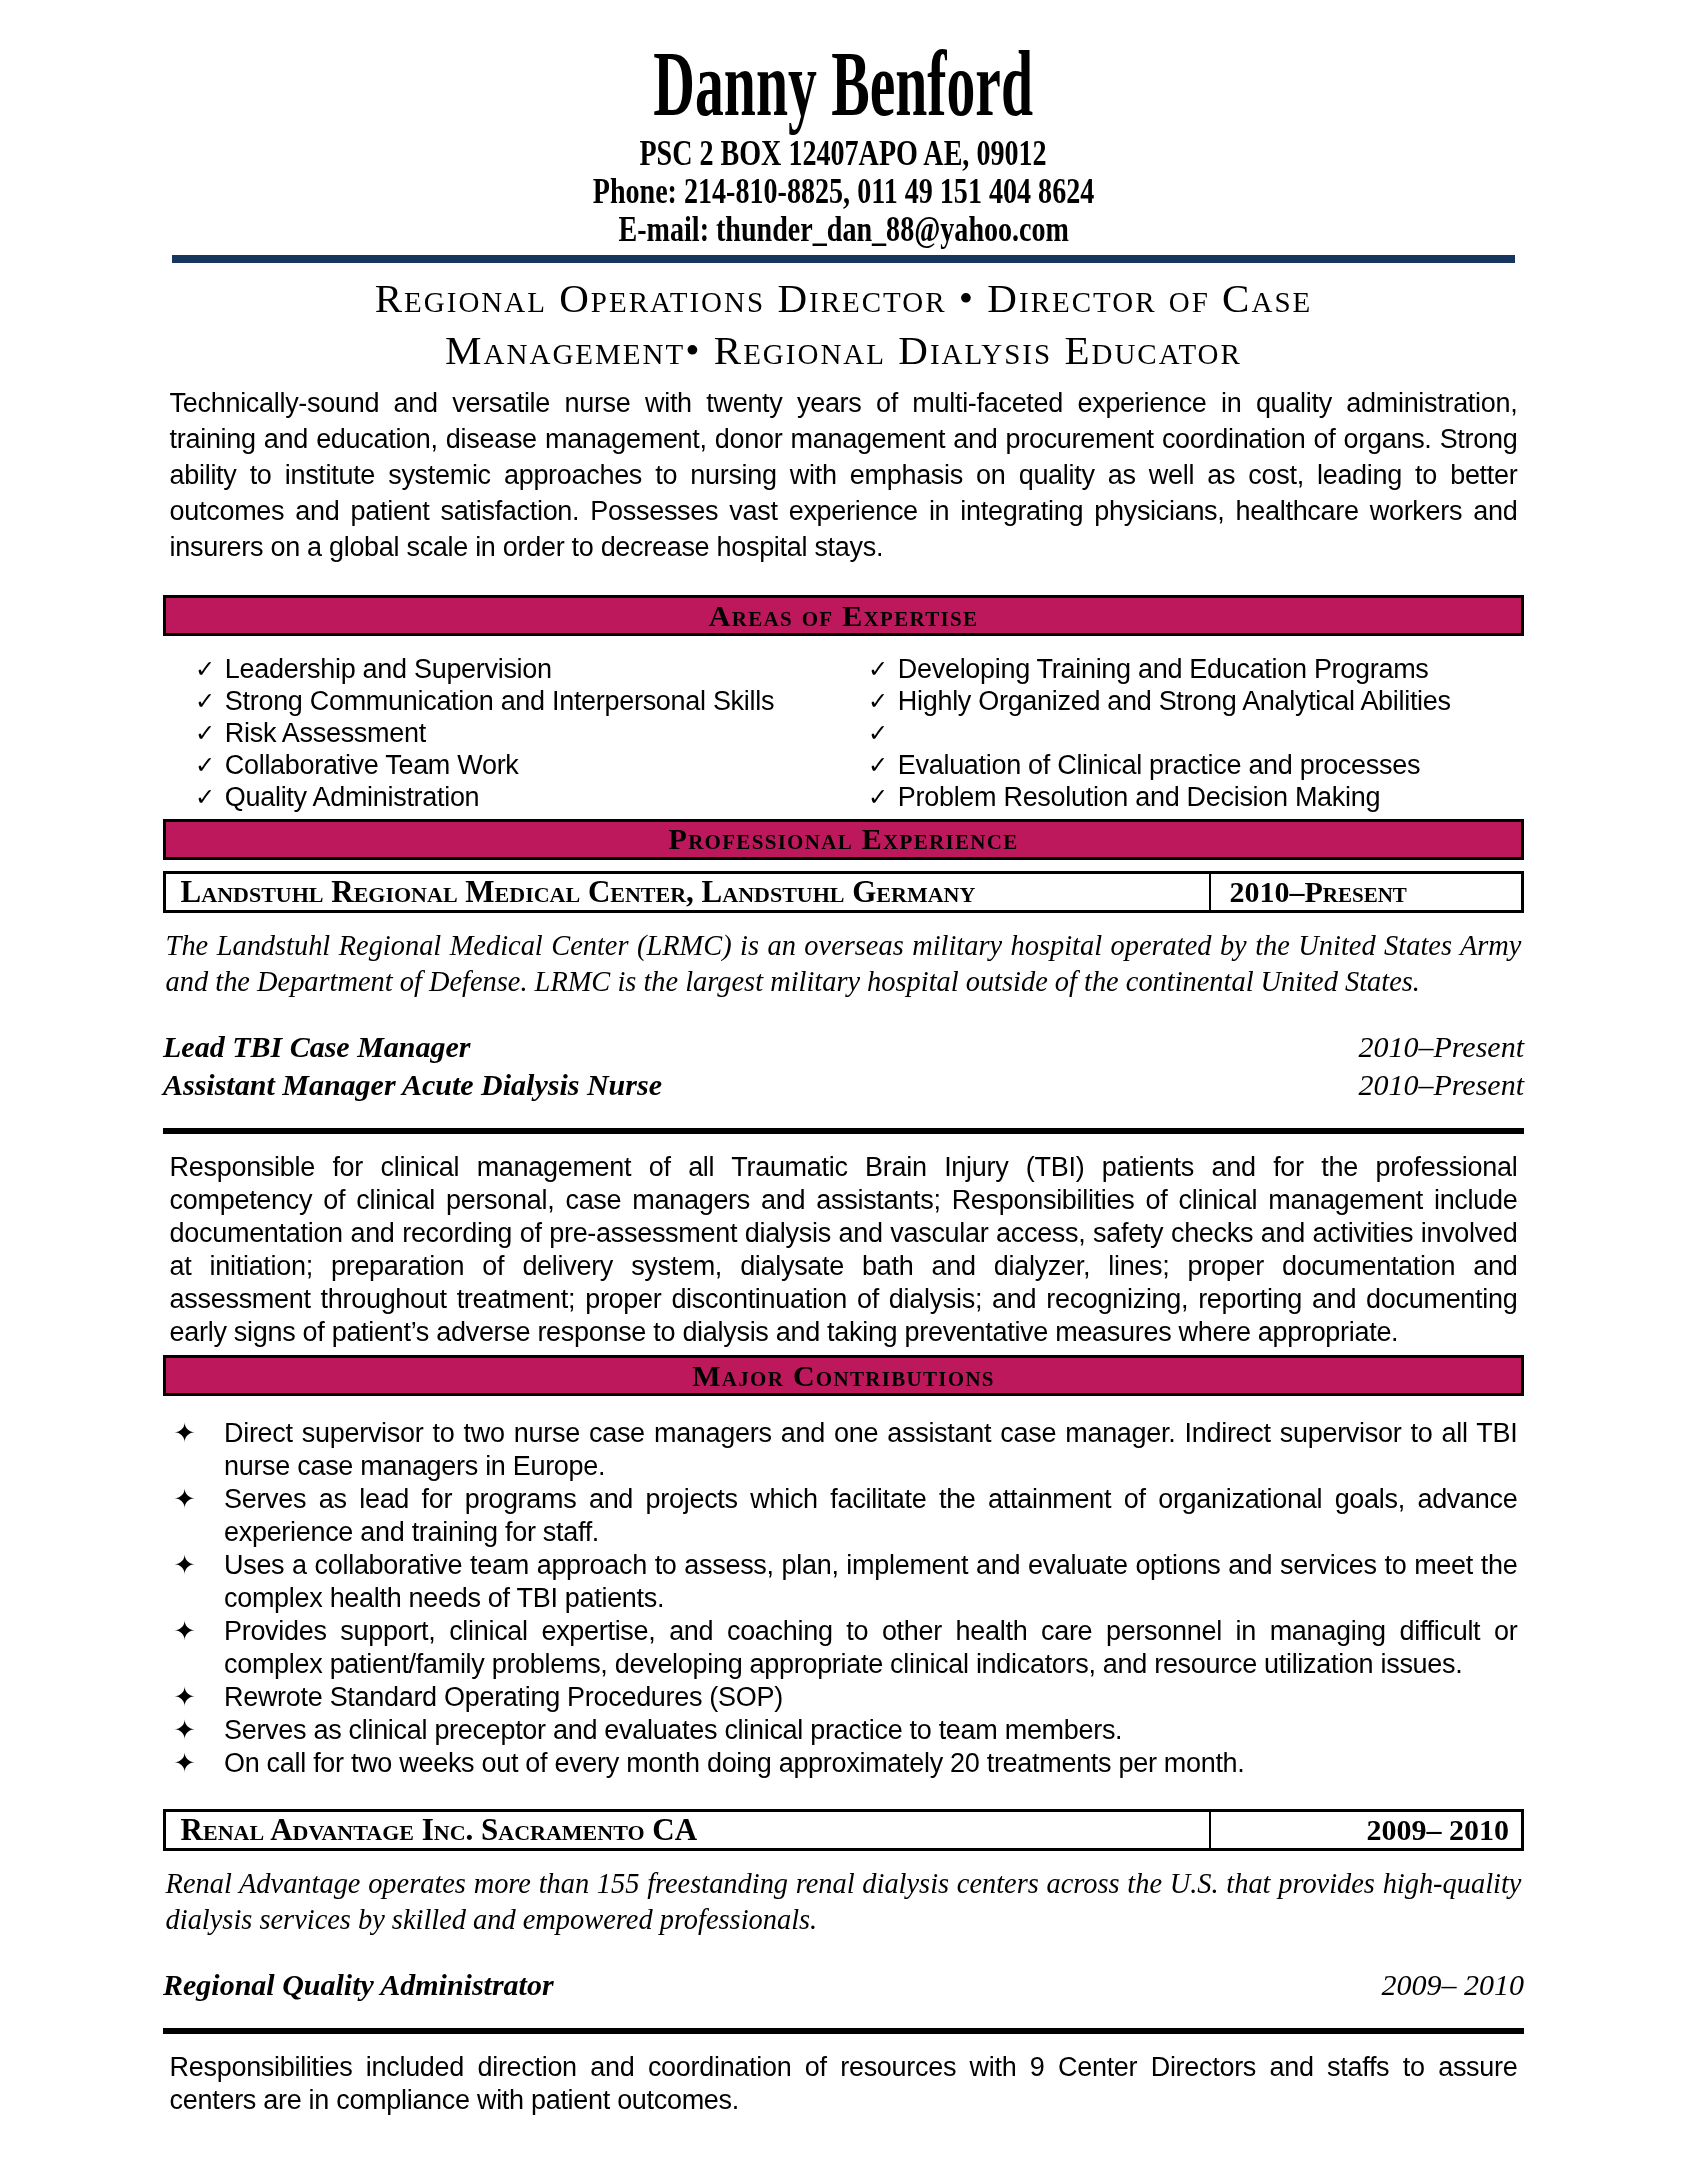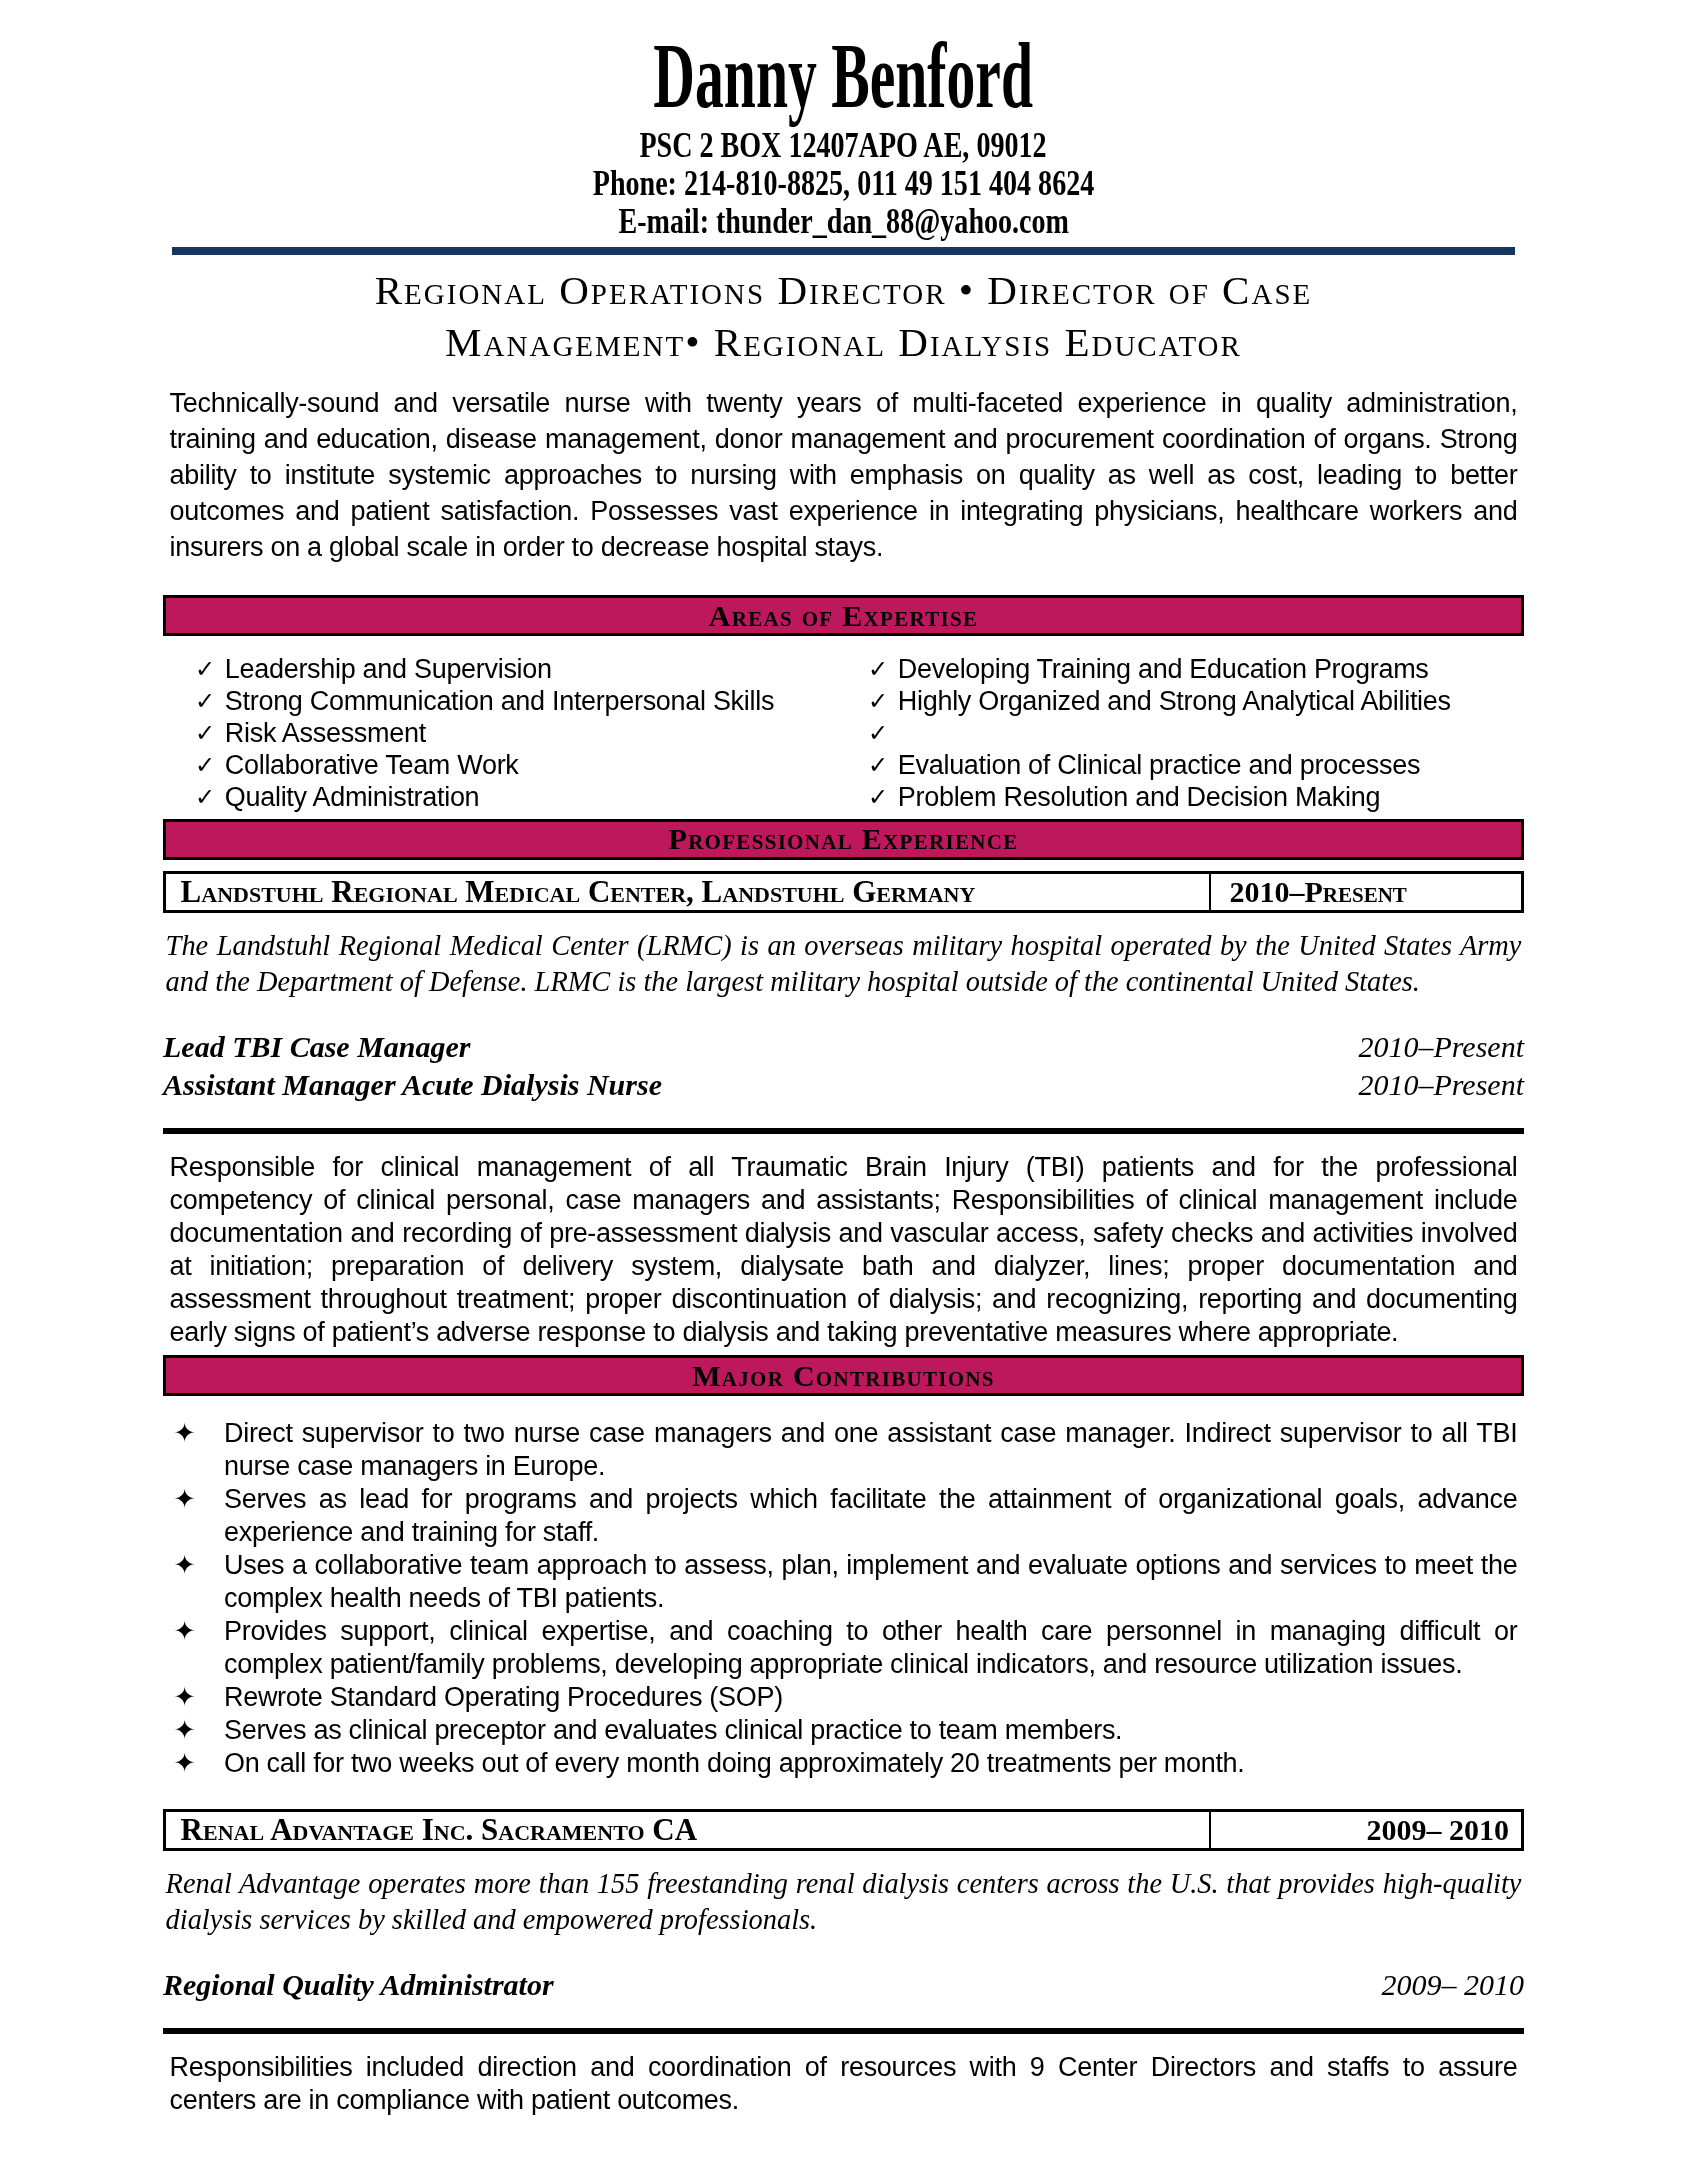--- a/index.html
+++ b/index.html
@@ -1,32 +1,32 @@
 <!DOCTYPE html>
 <html style="font-size:10.6px"><head>
 <meta charset="utf-8">
 <style>
   html,body{margin:0;padding:0;background:#ffffff;}
   body{width:1687px;height:2183px;position:relative;font-family:"Liberation Serif",serif;color:#000;}
-  .page{position:absolute;left:163px;top:0;width:1361px;}
+  .page{position:absolute;left:163px;top:8px;width:1361px;}
 
   
   .hdr{text-align:center;}
   .name{padding-top:25px;font-size:93px;line-height:101px;font-weight:700;}
   .name span{display:inline-block;transform:scaleX(0.62);white-space:nowrap;}
   .contact{font-size:36px;line-height:38px;font-weight:700;}
   .contact span{display:inline-block;transform:scaleX(0.78);white-space:nowrap;}
   .navy-rule{height:8.6px;background:#17365D;margin:6.6px 9.3px 0 9.3px;}
 
   
   .resume-title{margin-top:9.3px;text-align:center;font-variant:small-caps;font-size:41px;line-height:52px;letter-spacing:2px;font-weight:400;}
 
   
   .body-para{font-family:"Liberation Sans",sans-serif;font-size:27px;line-height:33px;text-align:justify;letter-spacing:-0.3px;margin:0 6.6px;}
-  .summary{margin-top:17px;line-height:36px;}
+  .summary{margin-top:9px;line-height:36px;}
 
   
   .section-box{margin-top:30px;border:3.3px solid #000;background:#be185d;height:41px;box-sizing:border-box;
     display:flex;align-items:center;justify-content:center;font-variant:small-caps;font-size:30px;
     letter-spacing:1.3px;font-weight:700;}
   .section-box.tight{margin-top:6px;}
   .section-box.mid{margin-top:6.6px;}
 
   
   .expertise{display:flex;margin-top:16.5px;}

